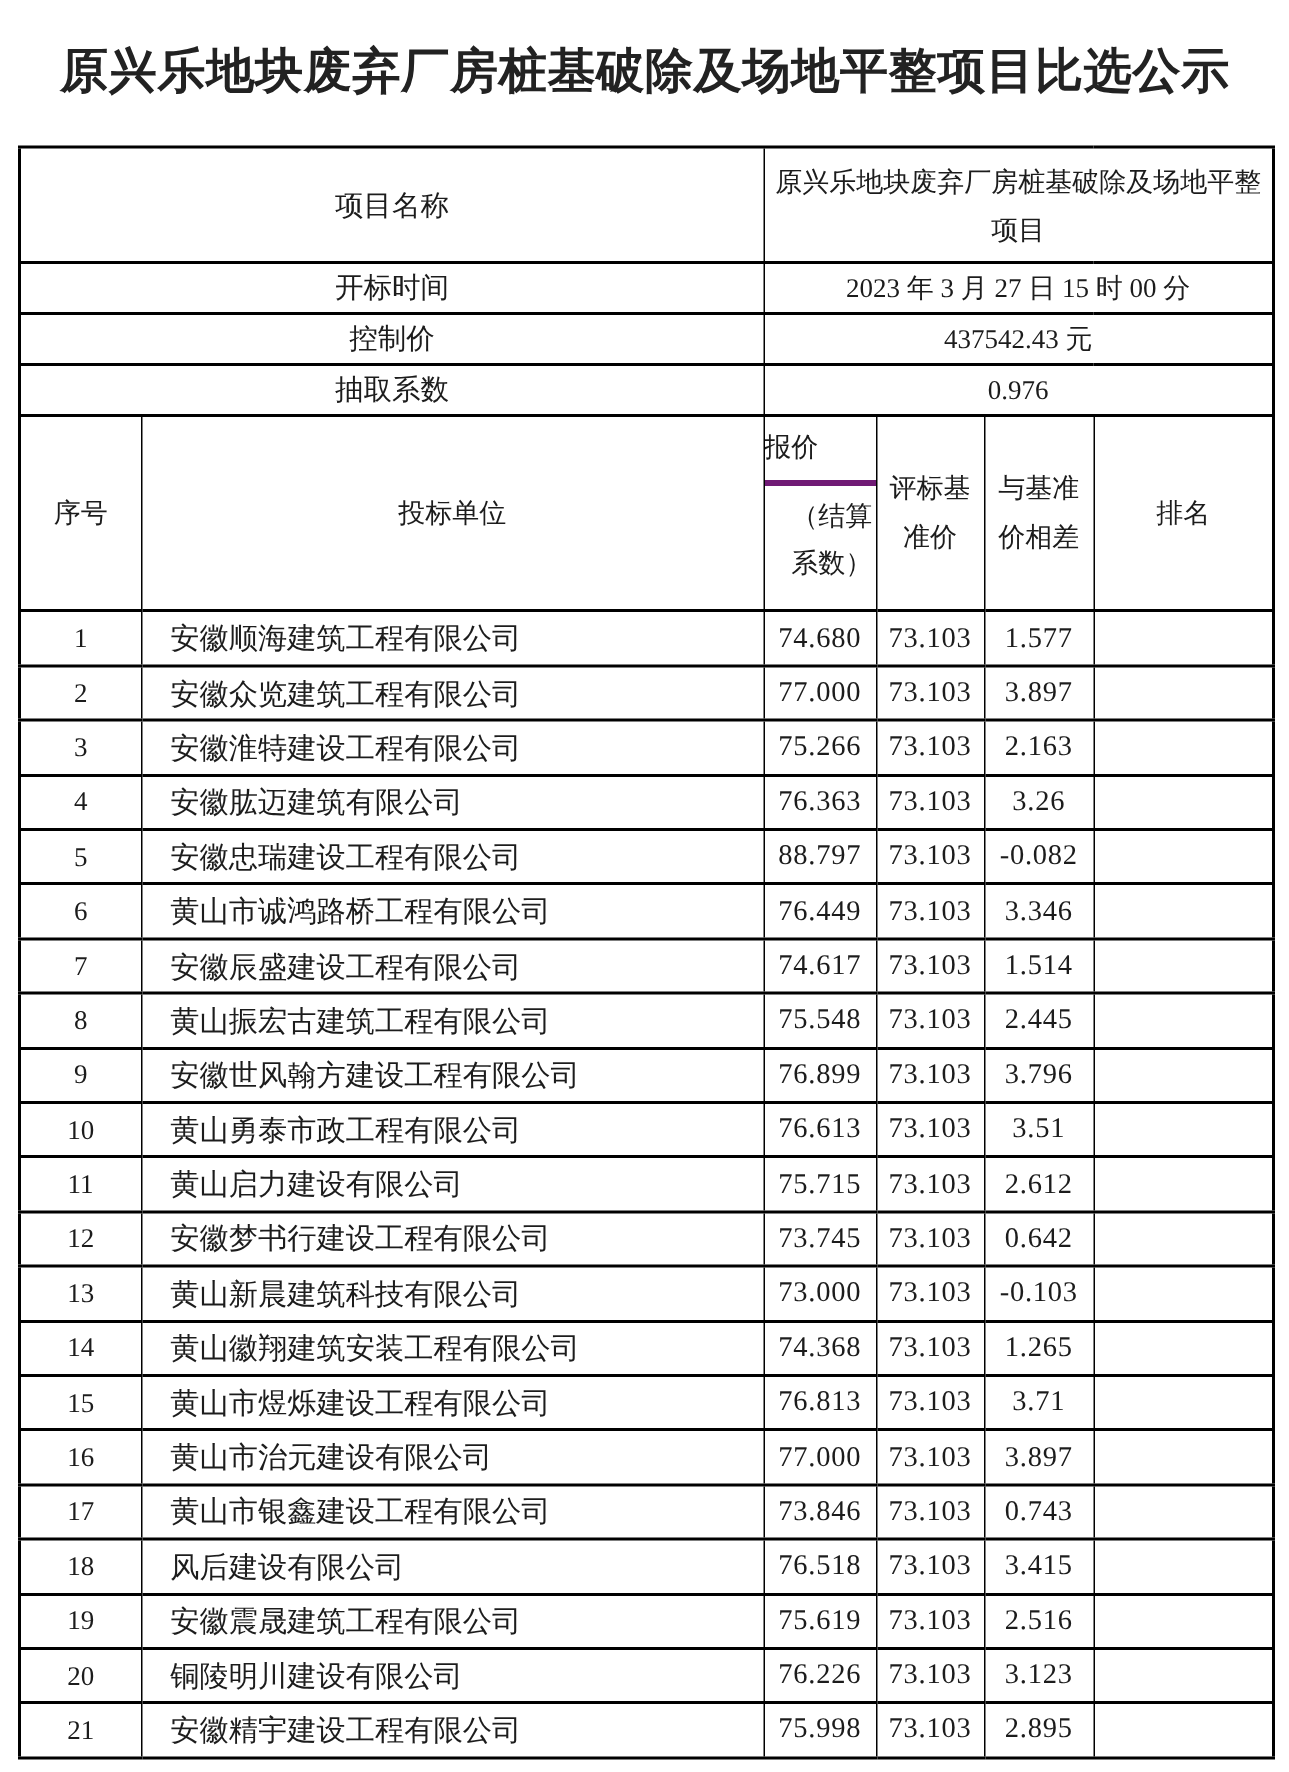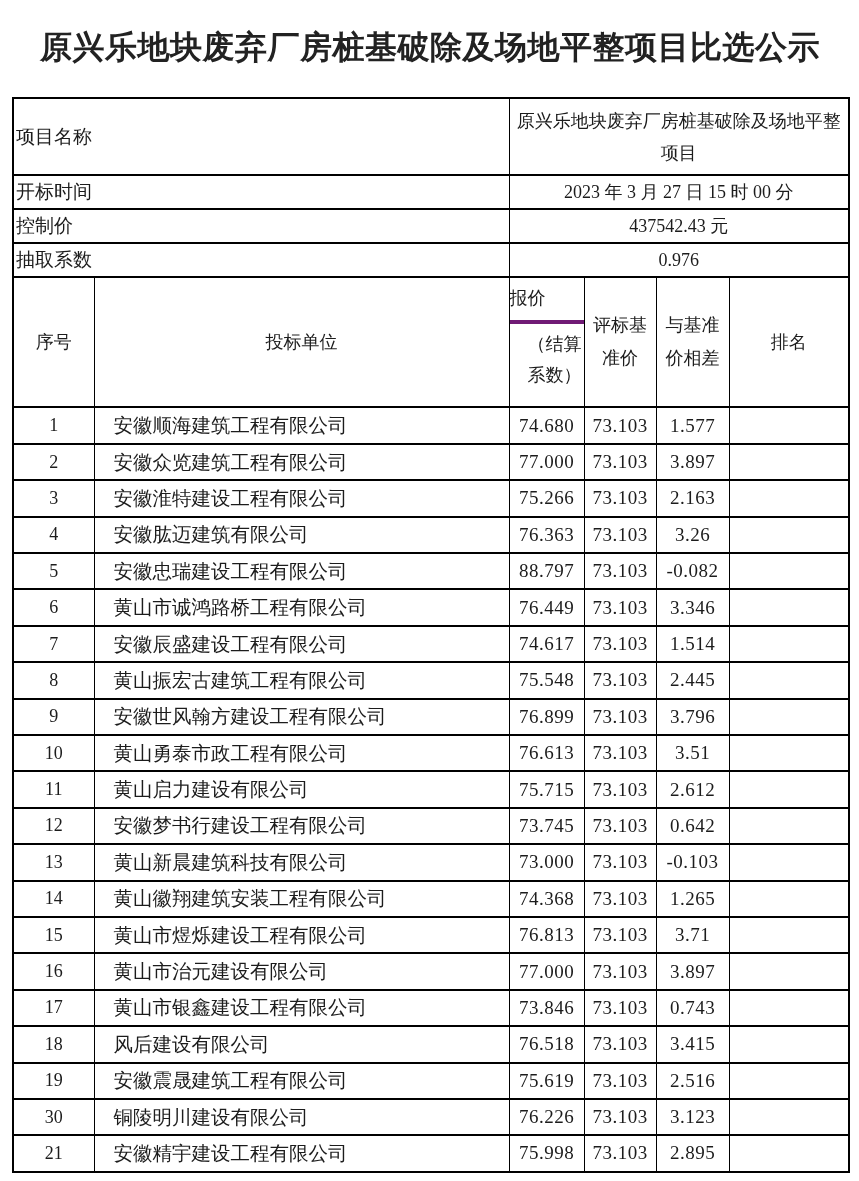--- a/index.html
+++ b/index.html
@@ -38,20 +38,21 @@
     border: solid #000;
     border-width: 2px 1px;
     padding: 0 2px;
     vertical-align: middle;
     overflow: hidden;
   }
   
   tr.info-row-tall { height: 77px; }
   tr.info-row { height: 23px; }
   td.info-label {
+    text-align: center;
     font-size: 19px;
   }
   td.info-value {
     text-align: center;
     font-size: 18px;
     line-height: 32px;
     padding: 0 6px;
   }
   
   tr.header-row { height: 90px; }
@@ -287,21 +288,21 @@
         </tr>
         <tr class="bid-row">
           <td class="seq-cell">19</td>
           <td class="bidder-cell">安徽震晟建筑工程有限公司</td>
           <td class="num-cell">75.619</td>
           <td class="num-cell">73.103</td>
           <td class="num-cell">2.516</td>
           <td class="rank-cell"></td>
         </tr>
         <tr class="bid-row">
-          <td class="seq-cell">30</td>
+          <td class="seq-cell">20</td>
           <td class="bidder-cell">铜陵明川建设有限公司</td>
           <td class="num-cell">76.226</td>
           <td class="num-cell">73.103</td>
           <td class="num-cell">3.123</td>
           <td class="rank-cell"></td>
         </tr>
         <tr class="bid-row">
           <td class="seq-cell">21</td>
           <td class="bidder-cell">安徽精宇建设工程有限公司</td>
           <td class="num-cell">75.998</td>

